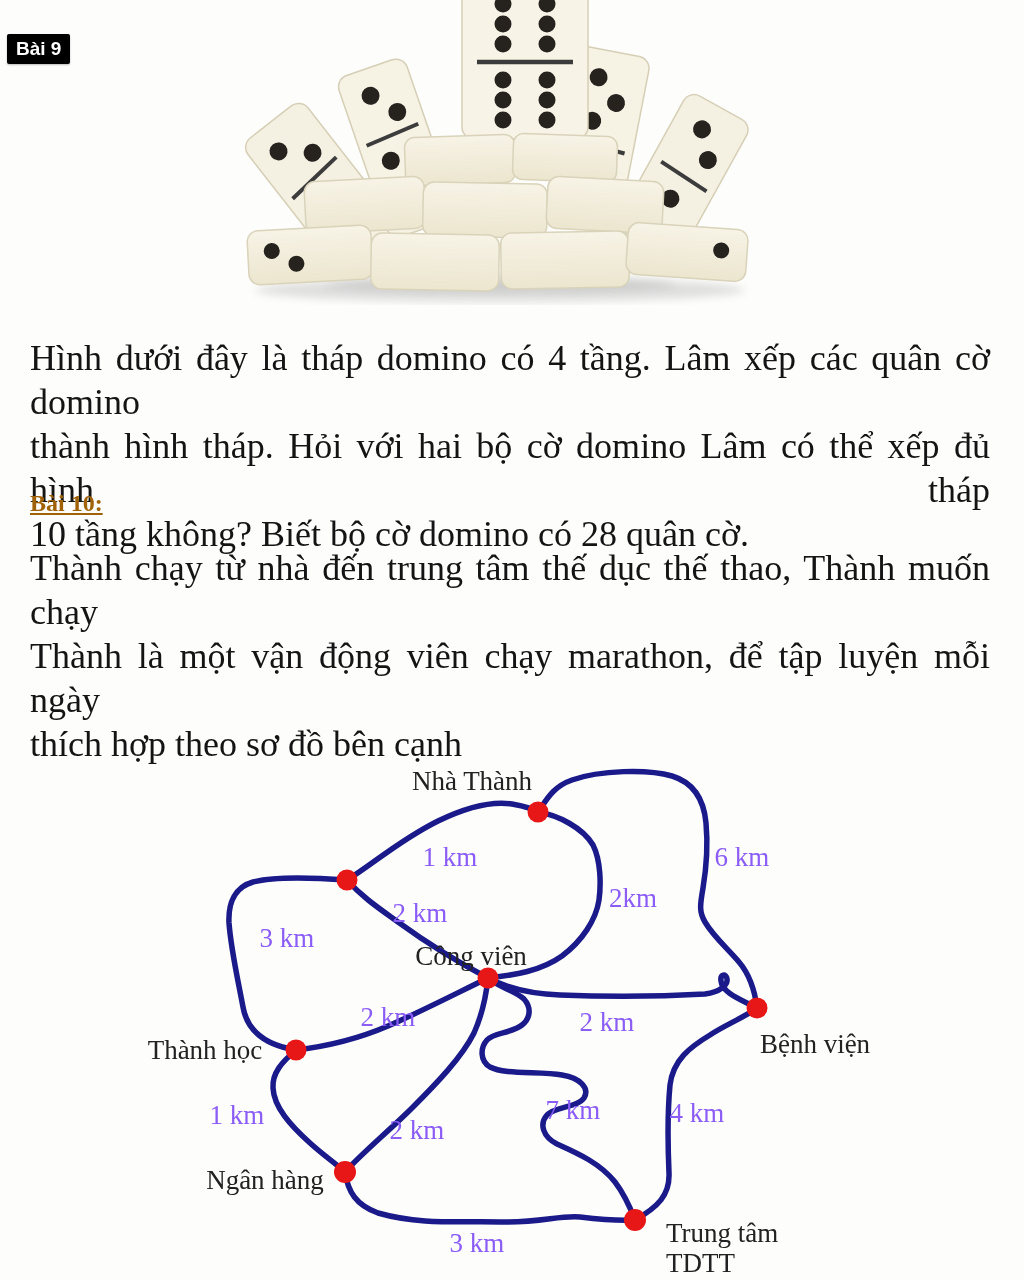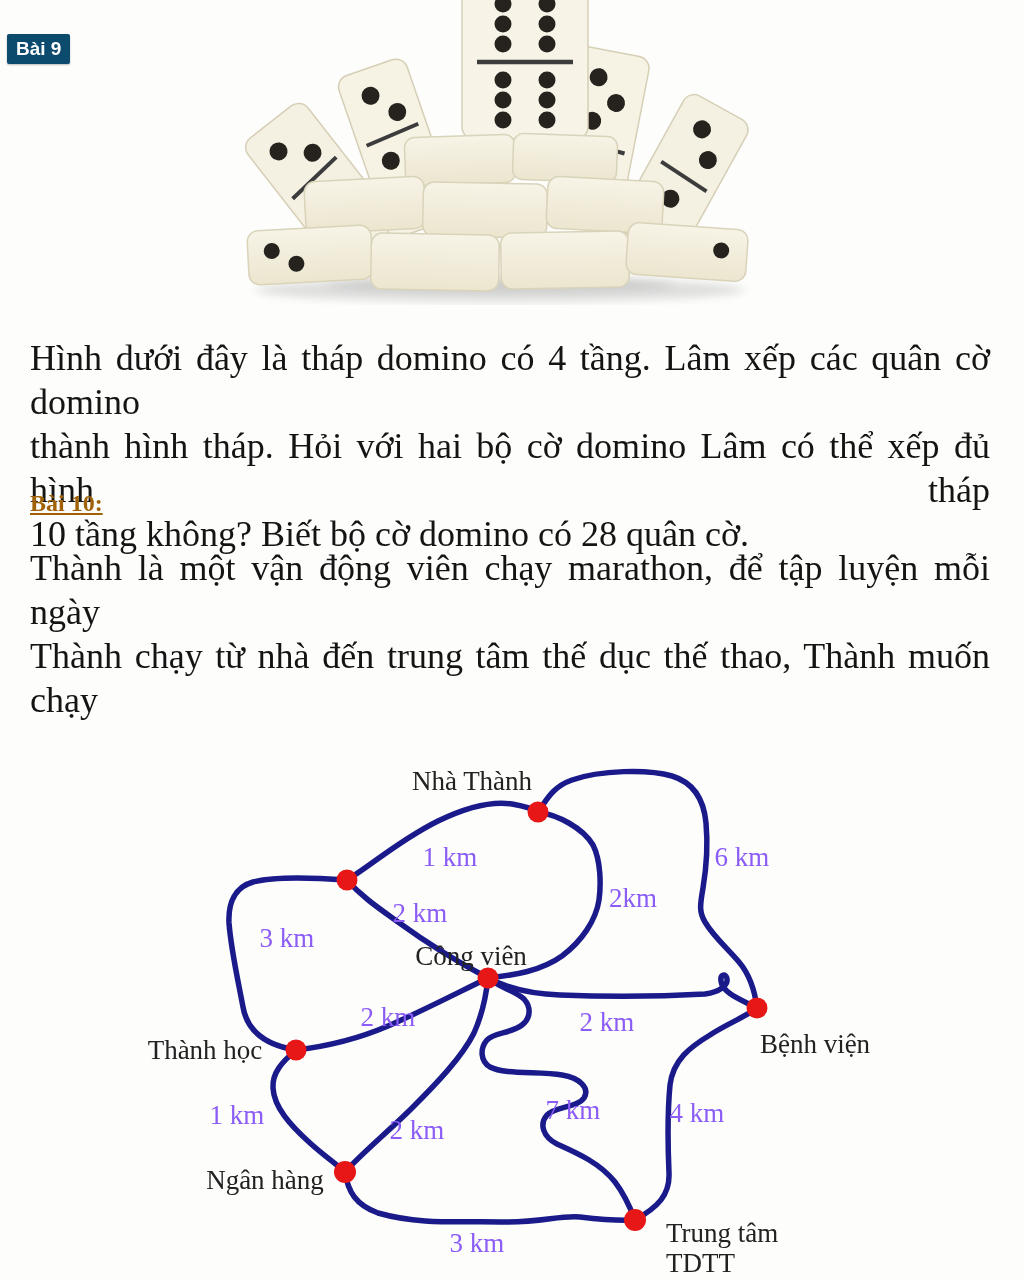--- a/index.html
+++ b/index.html
@@ -4,21 +4,21 @@
 <style>
   html,body{margin:0;padding:0;}
   body{
     width:1024px;height:1280px;position:relative;overflow:hidden;
     background:#fdfdfc;color:#1a1a1a;
     font-family:"Liberation Serif", serif;
   }
   
   .badge{
     position:absolute;left:7px;top:34px;
-    background:#0c4a6e;color:#fff;
+    background:#000000;color:#fff;
     font-family:"Liberation Sans", sans-serif;
     font-weight:bold;font-size:19px;line-height:19px;
     padding:5px 9px 6px 9px;border-radius:2px;
     box-shadow:0 1px 2px rgba(0,0,0,.25);
   }
   
   .figure{position:absolute;left:235px;top:0;width:520px;height:305px;}
   
   .para{position:absolute;left:30px;width:960px;font-size:36px;line-height:44px;color:#141414;}
   .p1{top:336px;}
@@ -151,22 +151,23 @@
 
 <div class="para p1">
   <span class="tline">Hình dưới đây là tháp domino có 4 tầng. Lâm xếp các quân cờ domino</span>
   <span class="tline">thành hình tháp. Hỏi với hai bộ cờ domino Lâm có thể xếp đủ hình tháp</span>
   <span class="tline last">10 tầng không? Biết bộ cờ domino có 28 quân cờ.</span>
 </div>
 
 <div class="h10">Bài 10:</div>
 
 <div class="para p2">
+  <span class="tline">Thành chạy từ nhà đến trung tâm thế dục thế thao, Thành muốn chạy</span>
   <span class="tline">Thành là một vận động viên chạy marathon, để tập luyện mỗi ngày</span>
-  <span class="tline">Thành chạy từ nhà đến trung tâm thế dục thế thao, Thành muốn chạy</span>
+  <span class="tline last">thích hợp theo sơ đồ bên cạnh</span>
 </div>
 
 <div class="map">
   <svg width="1024" height="535" viewBox="0 0 1024 535">
     <g fill="none" stroke="#1a1a8a" stroke-width="5.5" stroke-linecap="round" stroke-linejoin="round">
       <path d="M347,135 C372,120 398,96 438,76 C467,62 492,56 512,59 C528,62 534,64 538,67"></path>
       <path d="M538,67 C558,70 583,83 593,100 C601,116 601,140 599,155 C596,175 582,196 562,211 C541,226 515,230 488,233"></path>
       <path d="M538,67 C546,56 552,42 572,35 C600,25 648,24 672,31 C695,38 704,56 706,78 C708,100 706,125 703,143 C700,160 699,167 705,177 C713,191 728,204 739,217 C750,230 755,247 757,263"></path>
       <path d="M347,135 C362,152 380,164 398,177 C420,193 450,213 488,233"></path>
       <path d="M347,135 C320,133 275,131 253,137 C235,142 228,158 229,178 C231,205 238,235 243,262 C247,285 265,300 296,305"></path>

